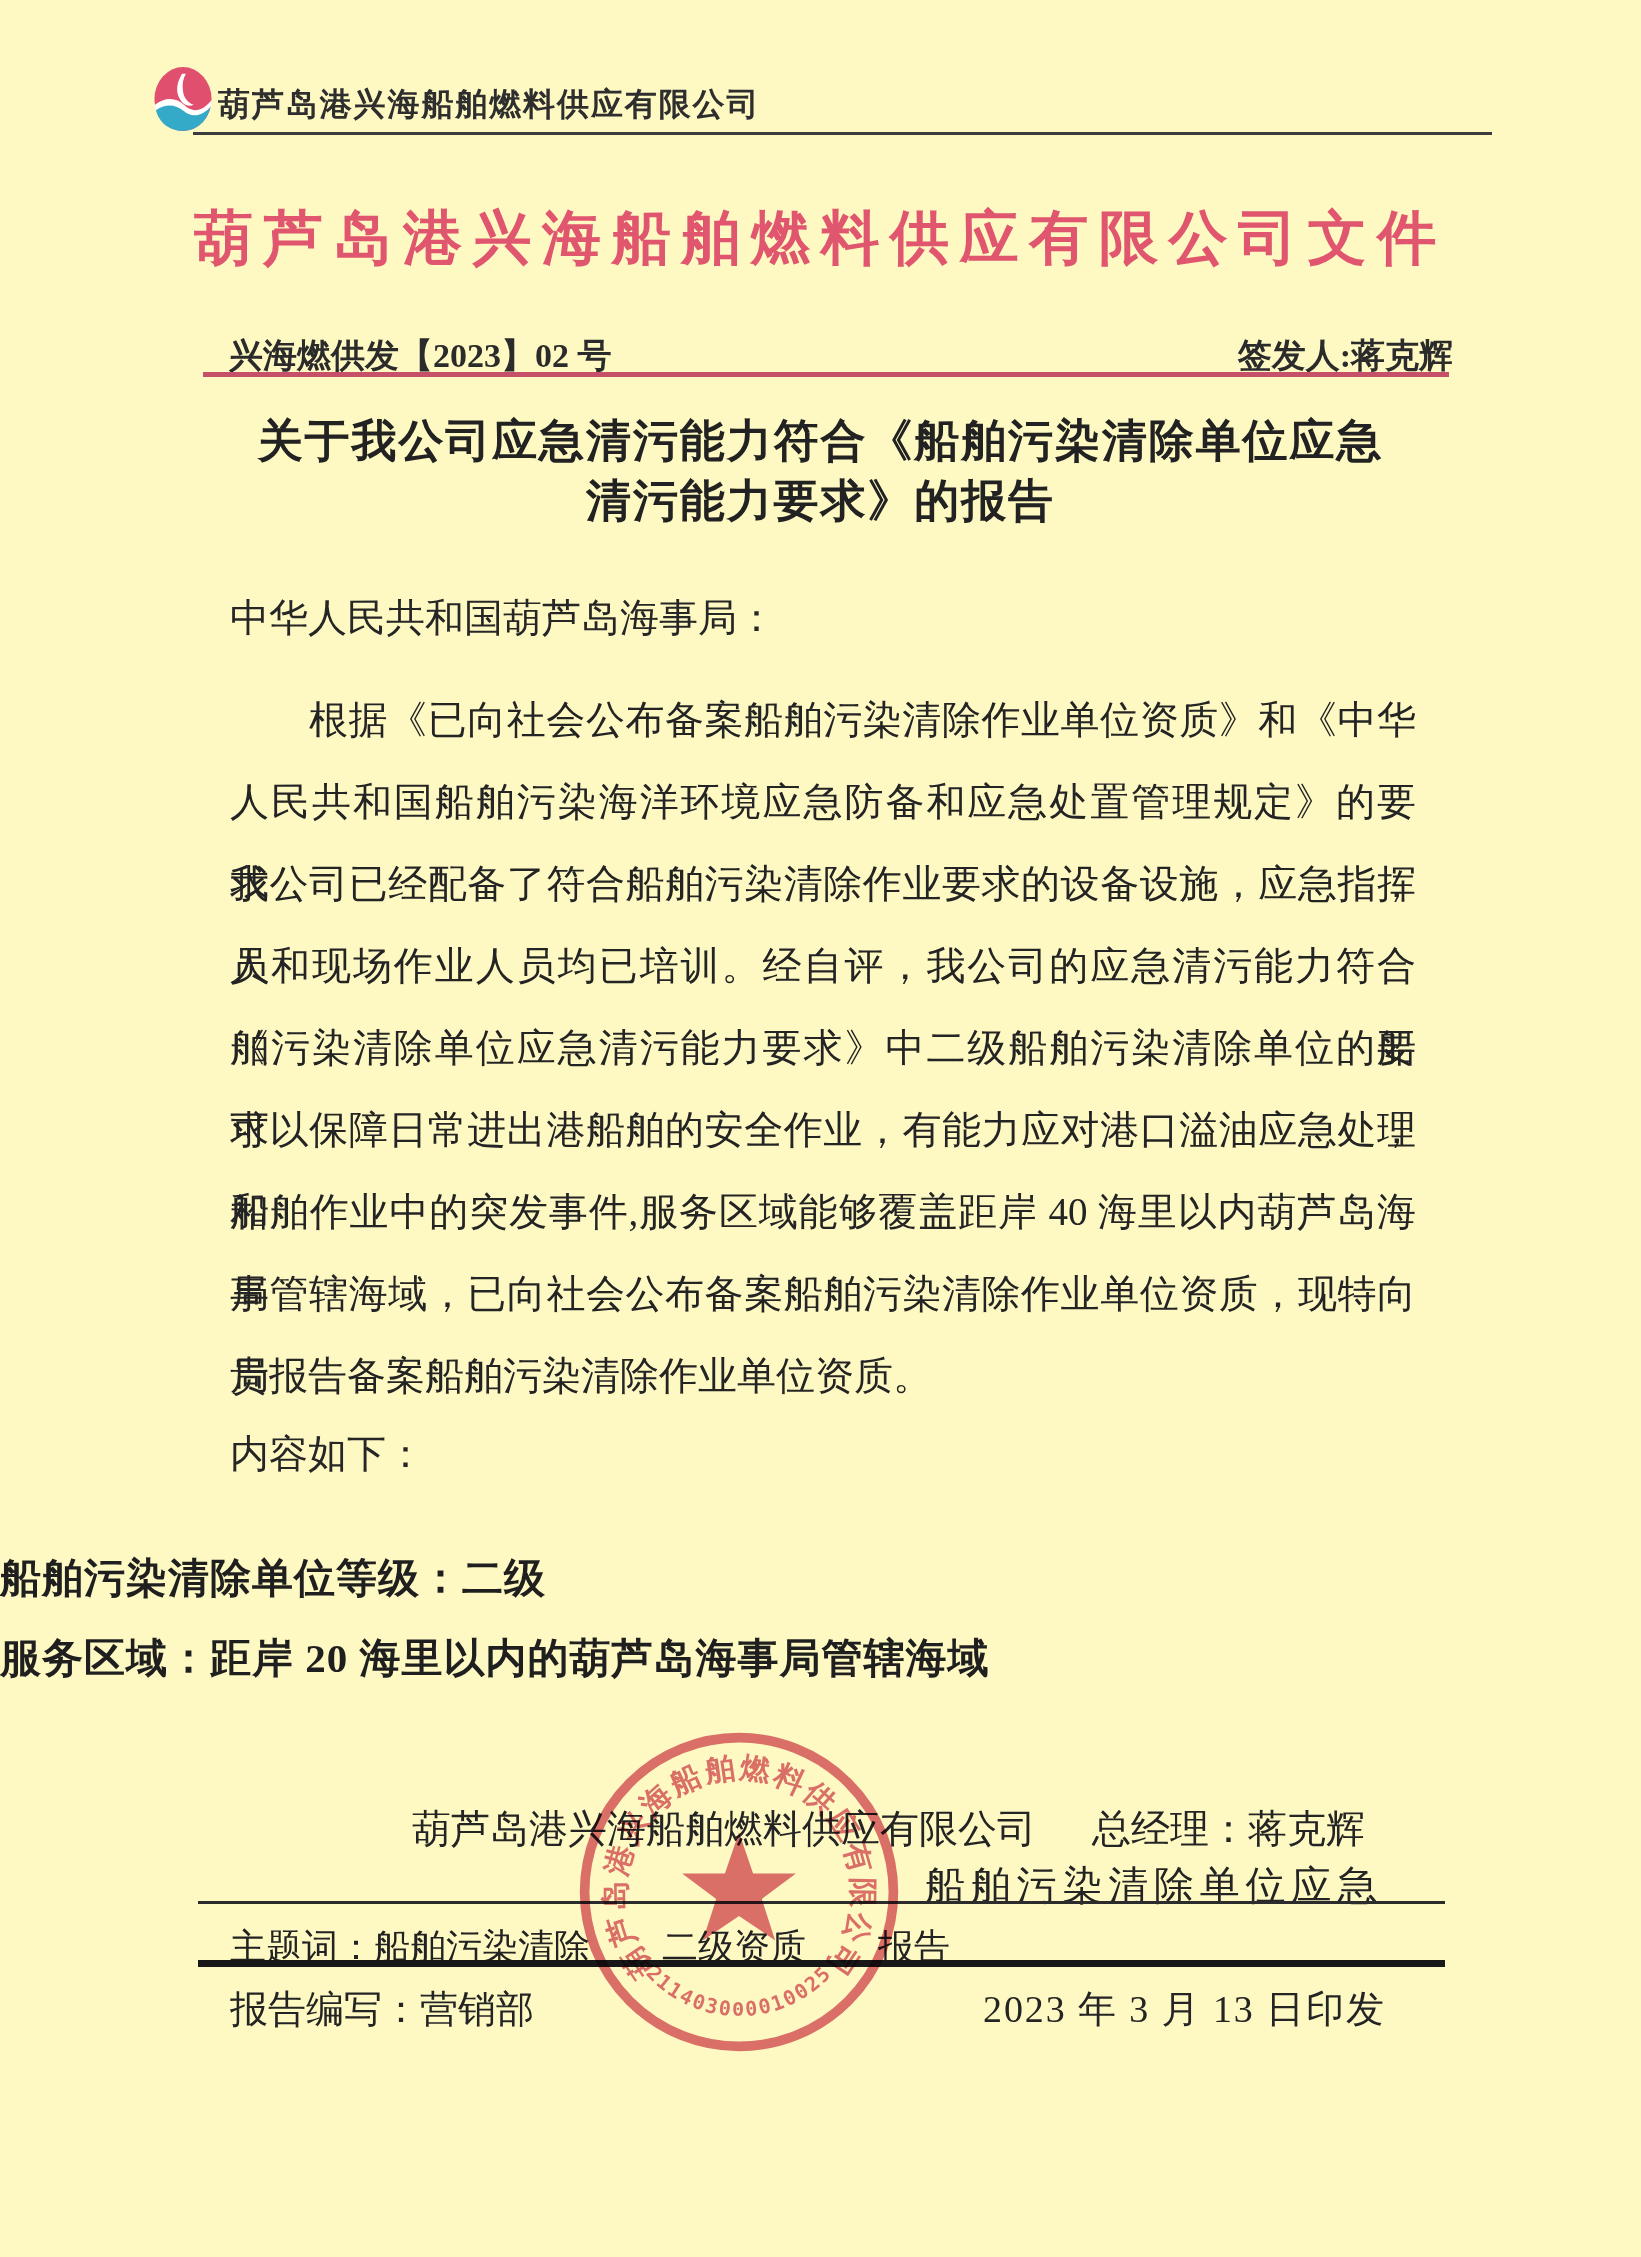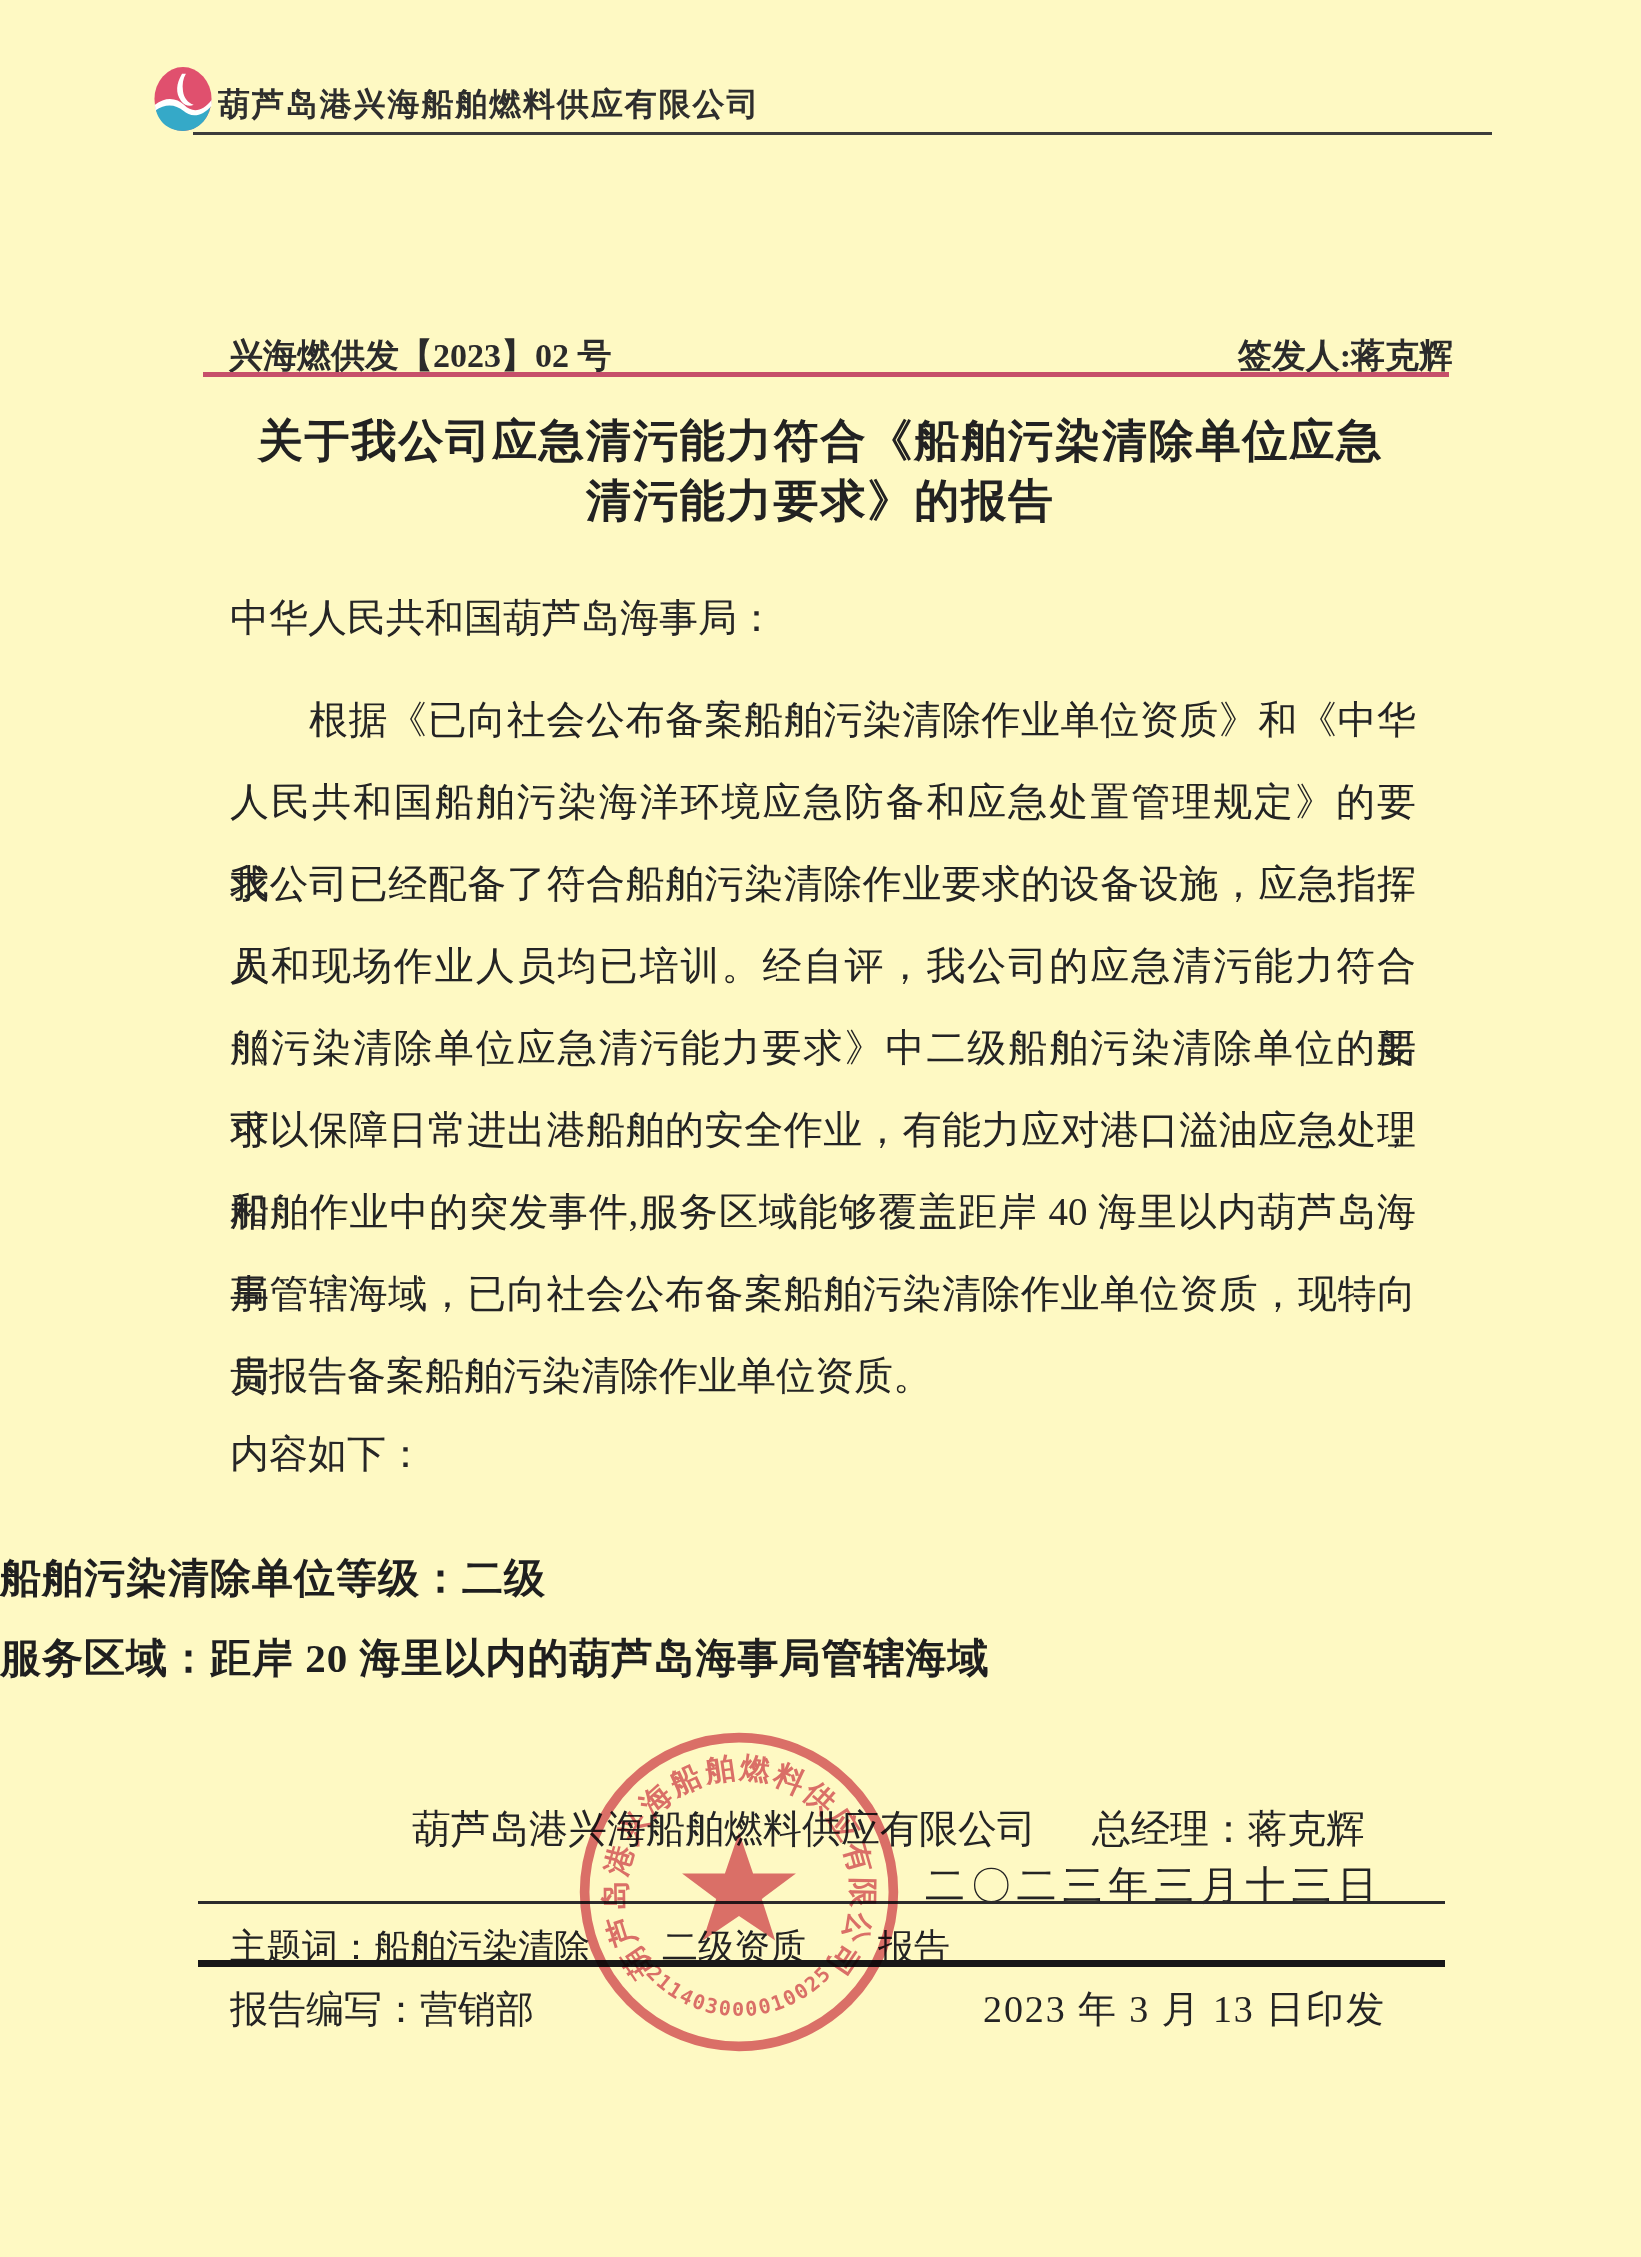--- a/index.html
+++ b/index.html
@@ -76,20 +76,21 @@
 
   <svg class="logo" viewBox="0 0 62 68" aria-hidden="true">
     <ellipse cx="31" cy="34" rx="29.5" ry="33" style="fill:var(--logo_pink,#e0506e)"></ellipse>
     <path d="M 2.5,42 C 13,34 24,36 31,43 C 40,52 51,50 60,38 C 58,56 46,67 31,67 C 15,67 4,56 2.5,42 Z" style="fill:var(--logo_blue,#35a9c8)"></path>
     <path d="M 2,40 C 13,31 25,33 32,40 C 41,49 51,47 60.5,35 L 60.5,41 C 51,52 40,54 31,46 C 24,40 13,38 2.5,46 Z" fill="#ffffff"></path>
     <path d="M 30,8 C 24,18 23,28 29,36 C 33,41 38,42 42,40 C 36,38 32,33 31,26 C 30,19 31,13 34,8 Z" fill="#ffffff"></path>
   </svg>
   <div class="company-small">葫芦岛港兴海船舶燃料供应有限公司</div>
   <div class="hairline"></div>
 
+  <div class="banner">葫芦岛港兴海船舶燃料供应有限公司文件</div>
 
   <div class="docnum-row">
     <span>兴海燃供发【2023】02 号</span>
     <span>签发人:蒋克辉</span>
   </div>
   <div class="red-rule"></div>
 
   <div class="report-title">
     <div>关于我公司应急清污能力符合《船舶污染清除单位应急</div>
     <div>清污能力要求》的报告</div>
@@ -110,21 +111,21 @@
   </div>
   <div class="content-intro">内容如下：</div>
 
   <div class="hl hl1">船舶污染清除单位等级：二级</div>
   <div class="hl hl2">服务区域：距岸 20 海里以内的葫芦岛海事局管辖海域</div>
 
   <div class="sig-row">
     <span>葫芦岛港兴海船舶燃料供应有限公司</span>
     <span>总经理：蒋克辉</span>
   </div>
-  <div class="sig-date">二〇二三年三月十三日</div>
+  <div class="sig-date">船舶污染清除单位应急</div>
 
   <div class="foot-thin"></div>
   <div class="keywords">主题词：船舶污染清除　　二级资质　　报告</div>
   <div class="foot-thick"></div>
   <div class="foot-author">报告编写：营销部</div>
   <div class="foot-date">2023 年 3 月 13 日印发</div>
 
   <svg class="seal" viewBox="-171 -171 342 342" aria-hidden="true">
     <defs>
       <path id="ringTextPath" d="M -83.5,83.5 A 118,118 0 1 1 83.5,83.5" fill="none"></path>

